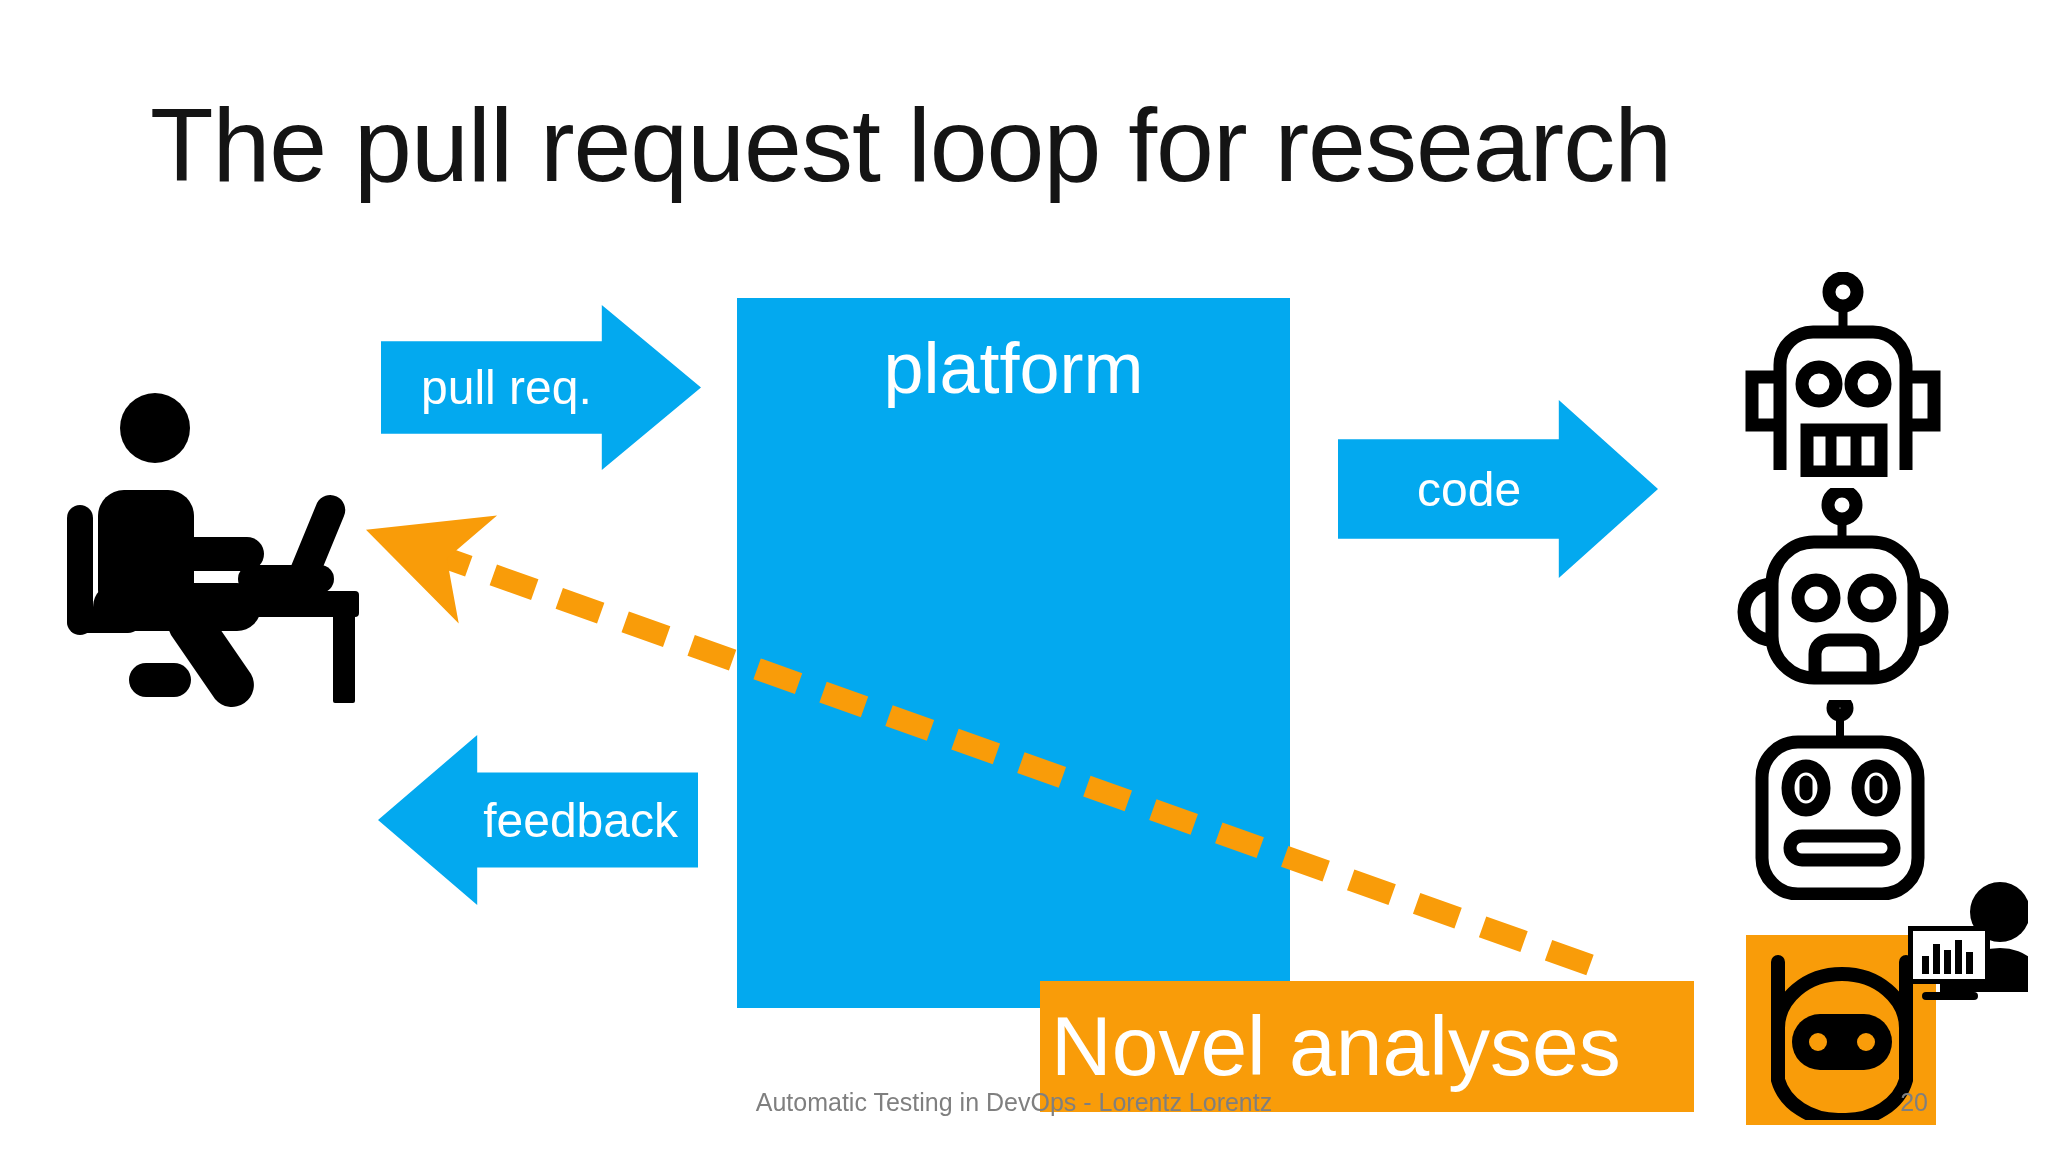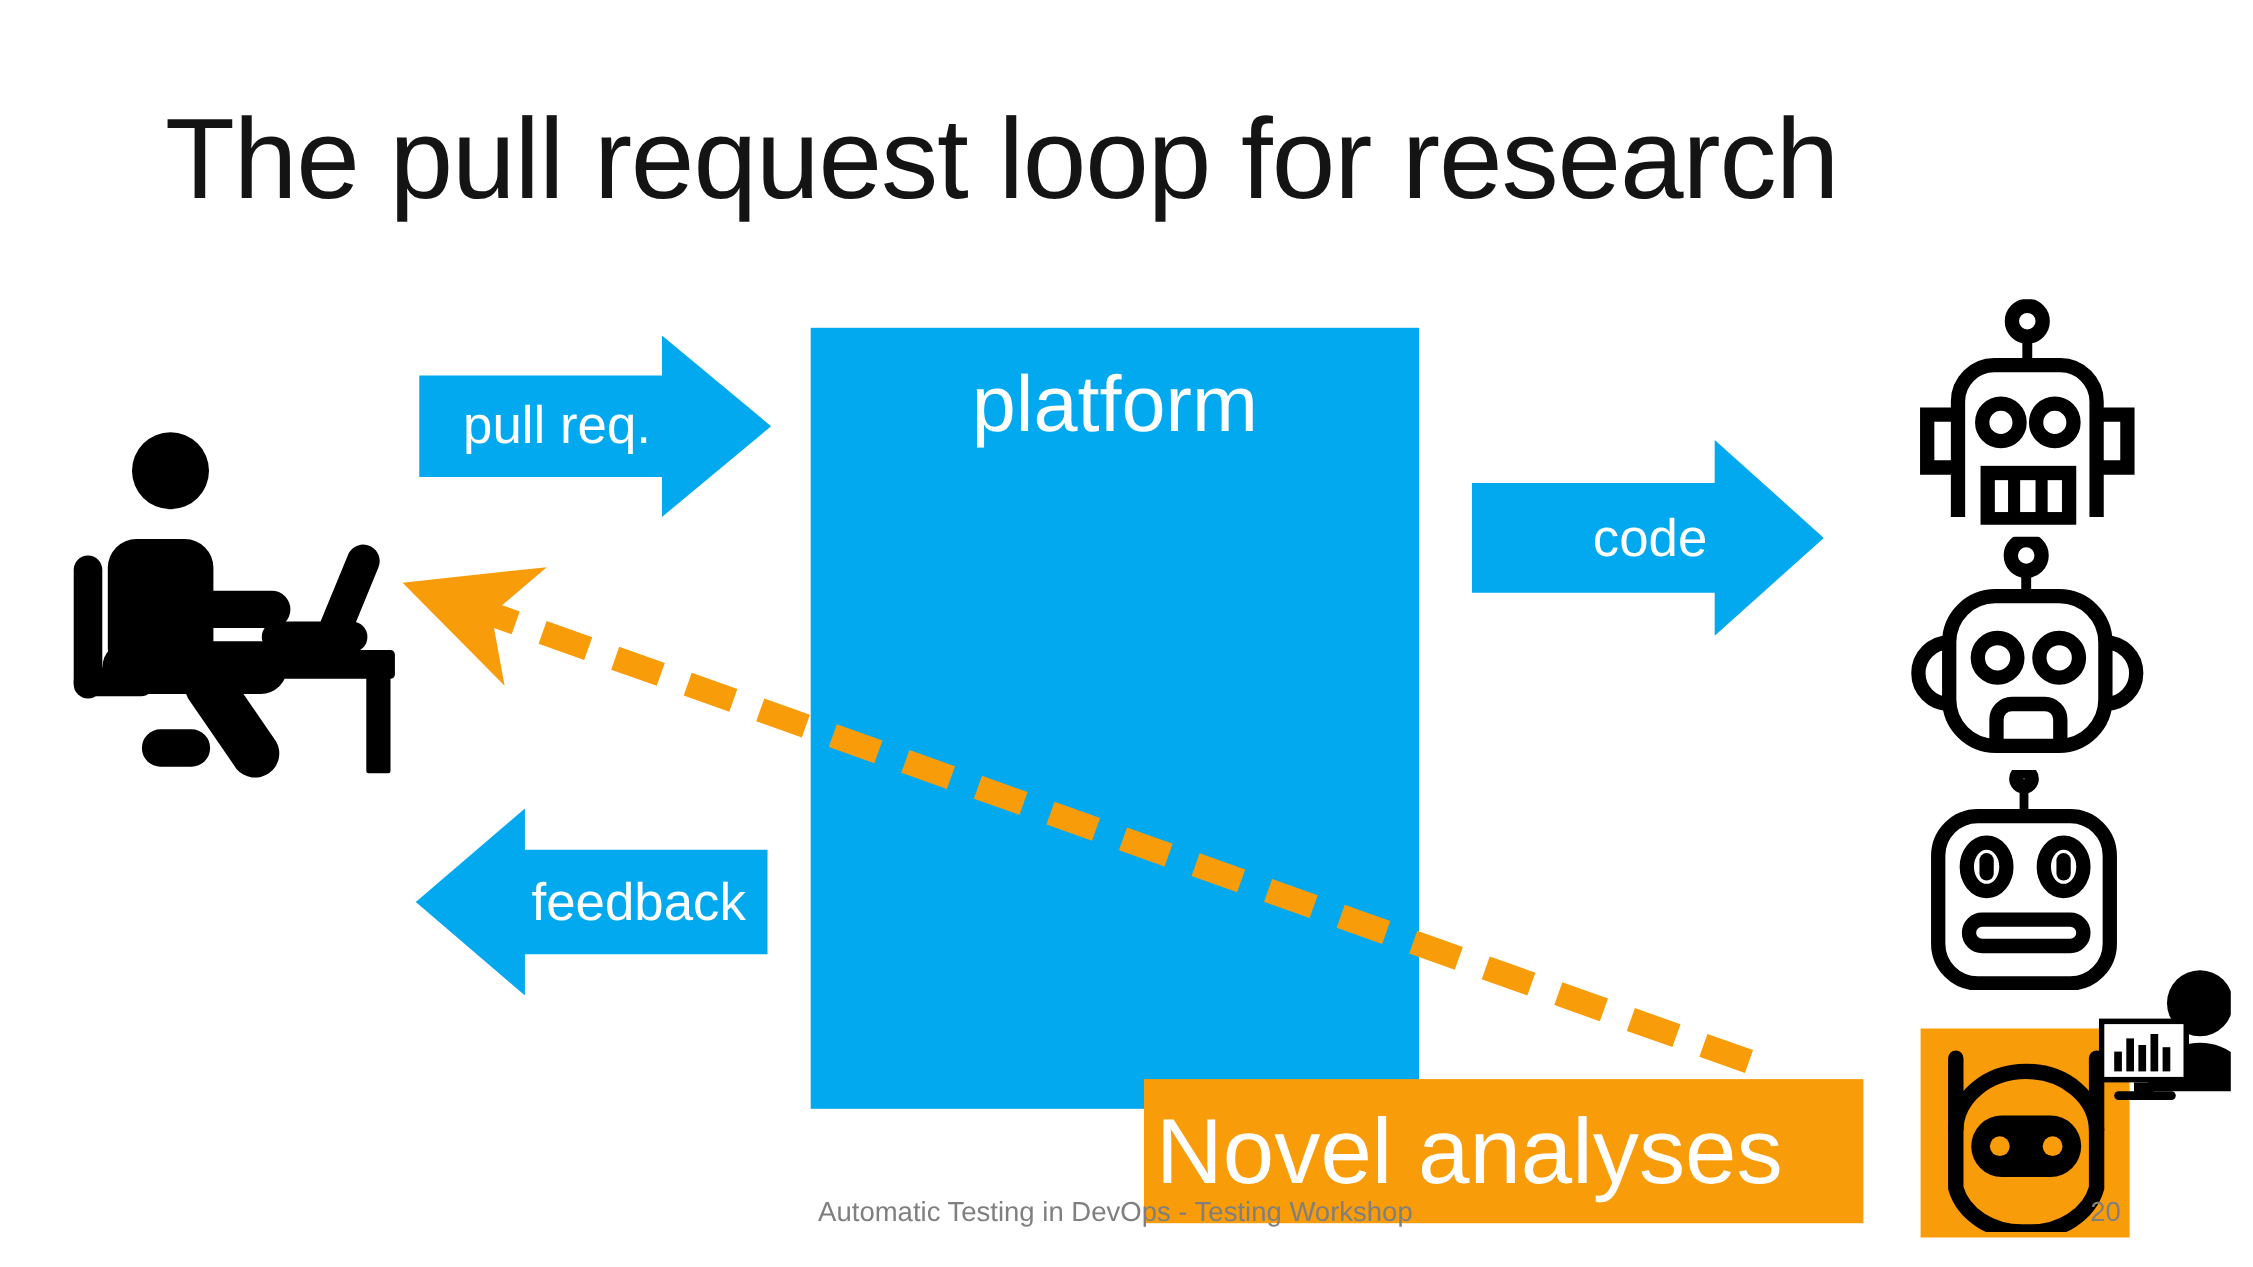--- a/index.html
+++ b/index.html
@@ -76,21 +76,21 @@
     width: 320px;
     height: 165px;
     padding-left: 40px;
     box-sizing: border-box;
   }
   #arrow-code {
     left: 1338px;
     top: 400px;
     width: 320px;
     height: 178px;
-    padding-left: 110px;
+    padding-left: 79px;
     box-sizing: border-box;
   }
   #arrow-analyses {
     left: 1332px;
     top: 655px;
     width: 330px;
     height: 160px;
     padding-right: 24px;
     box-sizing: border-box;
   }
@@ -319,16 +319,16 @@
         <rect x="32" y="104" width="18" height="10" fill="#000000"></rect>
         <rect x="14" y="112" width="56" height="8" rx="4" fill="#000000"></rect>
       </g>
     </svg>
   </div>
 
   <div id="novel-banner">
     <span class="novel-label">Novel analyses</span>
   </div>
 
-  <div id="footer-text">Automatic Testing in DevOps - Testing Workshop</div>
+  <div id="footer-text">Automatic Testing in DevOps - Lorentz Lorentz</div>
   <div id="slide-number">20</div>
 
 </div>
 
 </body></html>

